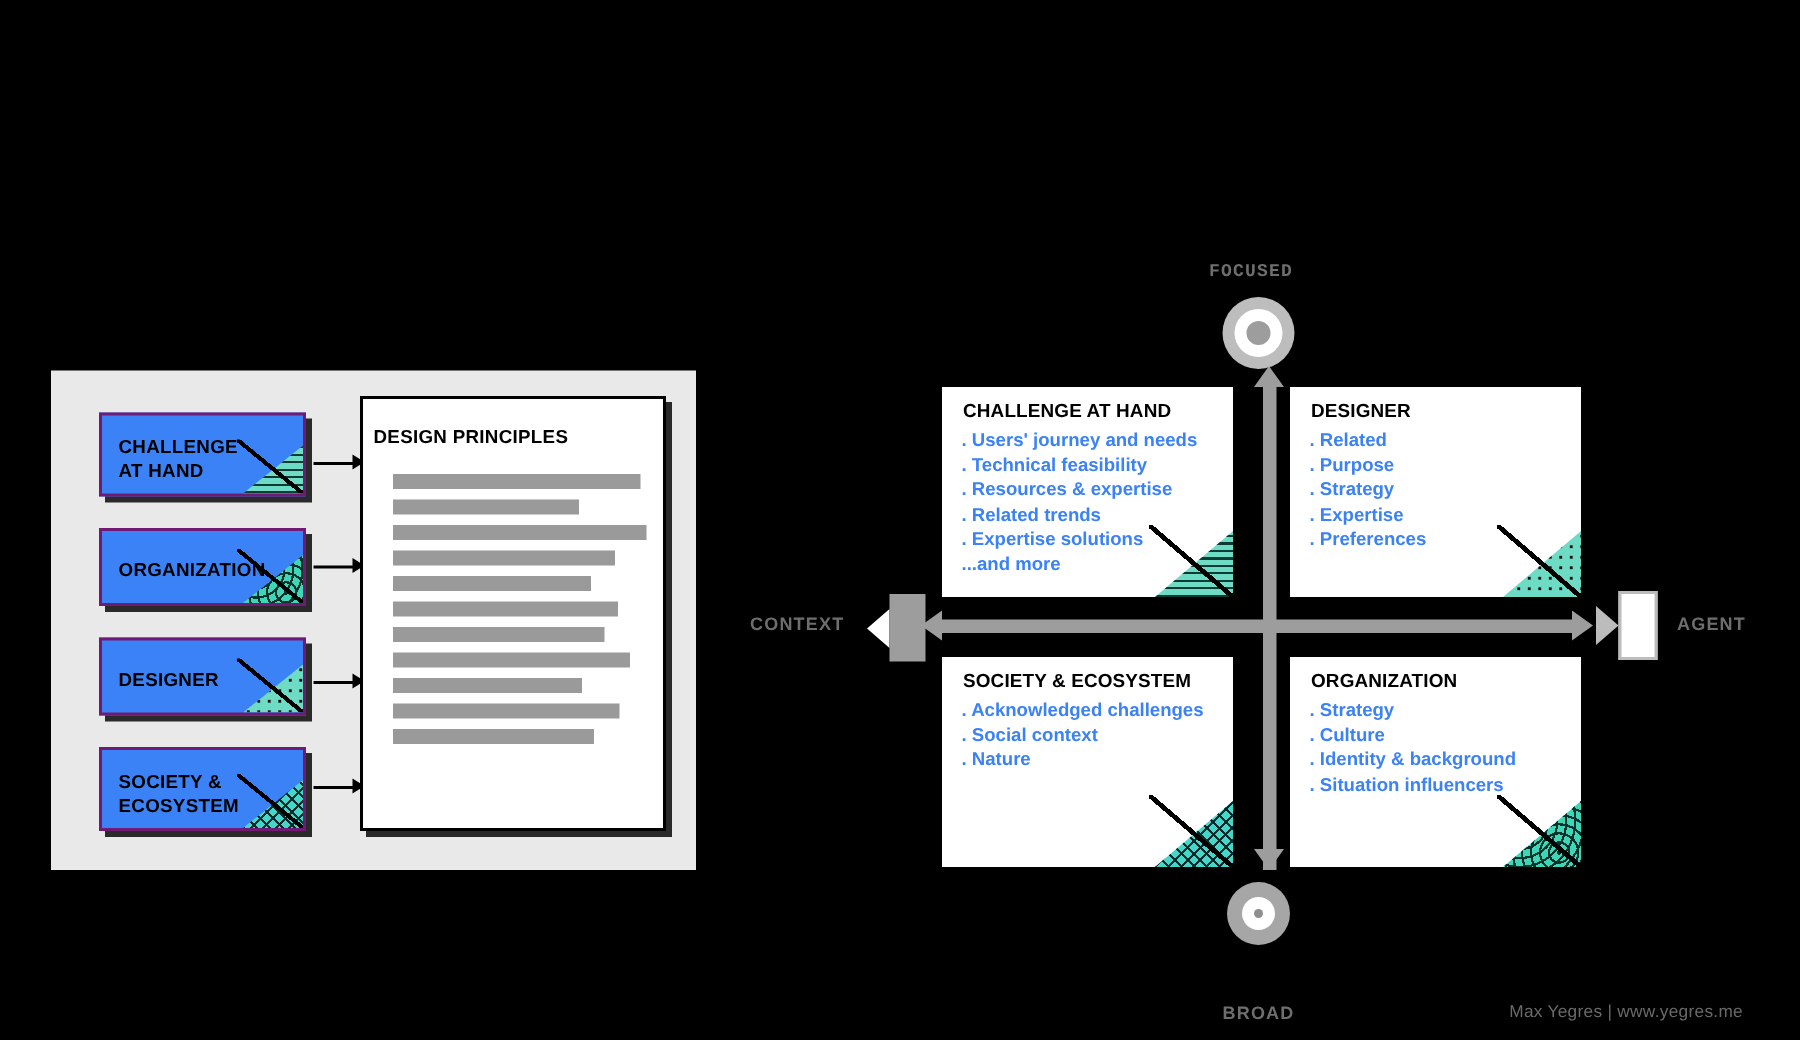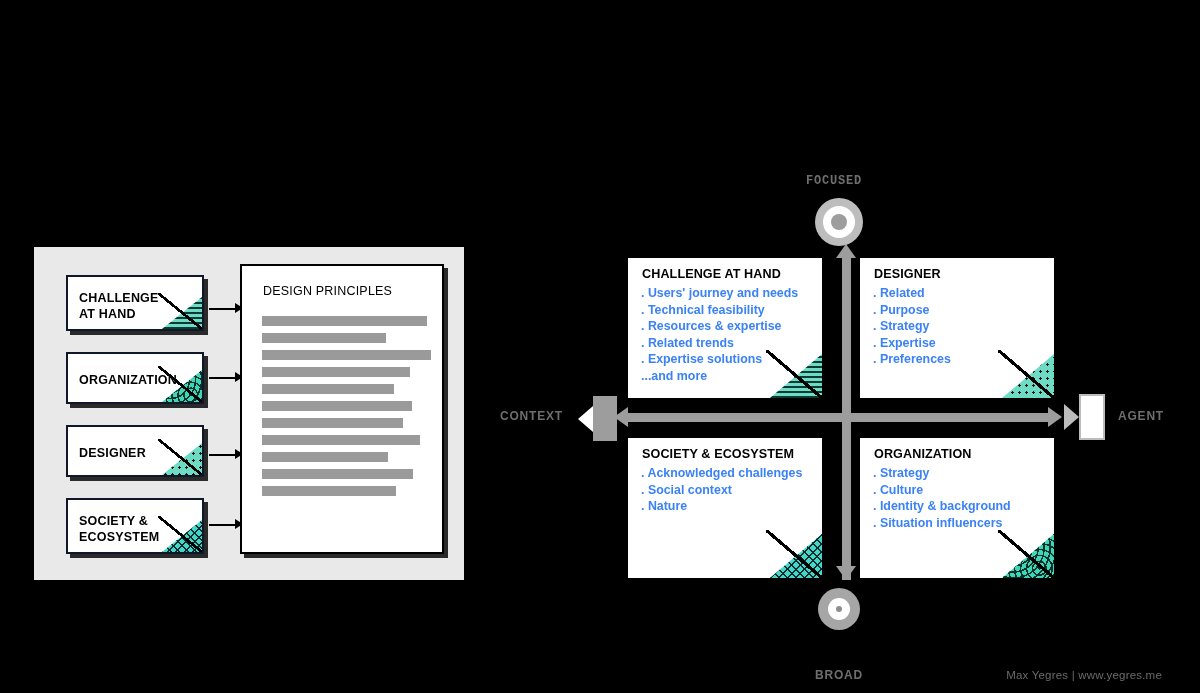--- a/index.html
+++ b/index.html
@@ -12,22 +12,22 @@
   #stage { position: relative; width: 1200px; height: 693px; }
 
   
   .left-panel {
     position: absolute; left: 34px; top: 247px;
     width: 430px; height: 333px;
     background: #e9e9e9;
   }
   .src-box {
     position: absolute;
-    background: #ffffff;
-    border: 2px solid #0f172a;
+    background: #3b82f6;
+    border: 2px solid #701a75;
     box-shadow: 4px 4px 0 #2a2a2a;
     overflow: hidden;
   }
   .src-box .label {
     position: absolute; left: 11px; top: 13px;
     font-size: 12.5px; font-weight: bold; color: #000;
     letter-spacing: .2px; line-height: 16px; z-index: 3;
   }
   .tri {
     position: absolute; right: 0; bottom: 0;
@@ -60,22 +60,22 @@
     border-left: 8px solid #000;
   }
 
   .doc-box {
     position: absolute; left: 240px; top: 264px;
     width: 204px; height: 290px;
     background: #fff; border: 2px solid #000;
     box-shadow: 4px 4px 0 #2a2a2a;
   }
   .doc-title {
-    position: absolute; left: 21px; top: 18px;
-    font-size: 12.5px; font-weight: normal; color:#000; letter-spacing:.2px;
+    position: absolute; left: 7px; top: 18px;
+    font-size: 12.5px; font-weight: bold; color:#000; letter-spacing:.2px;
   }
   .doc-lines { position: absolute; left: 20px; top: 50px; width: 172px; }
   .doc-line { height: 10px; background: #9a9a9a; margin-bottom: 7px; }
 
   
   .quad-wrap { position: absolute; left: 628px; top: 258px; width: 420px; height: 320px; }
   .quad {
     position: absolute; width: 194px; height: 140px;
     background: #fff; overflow: hidden;
   }

